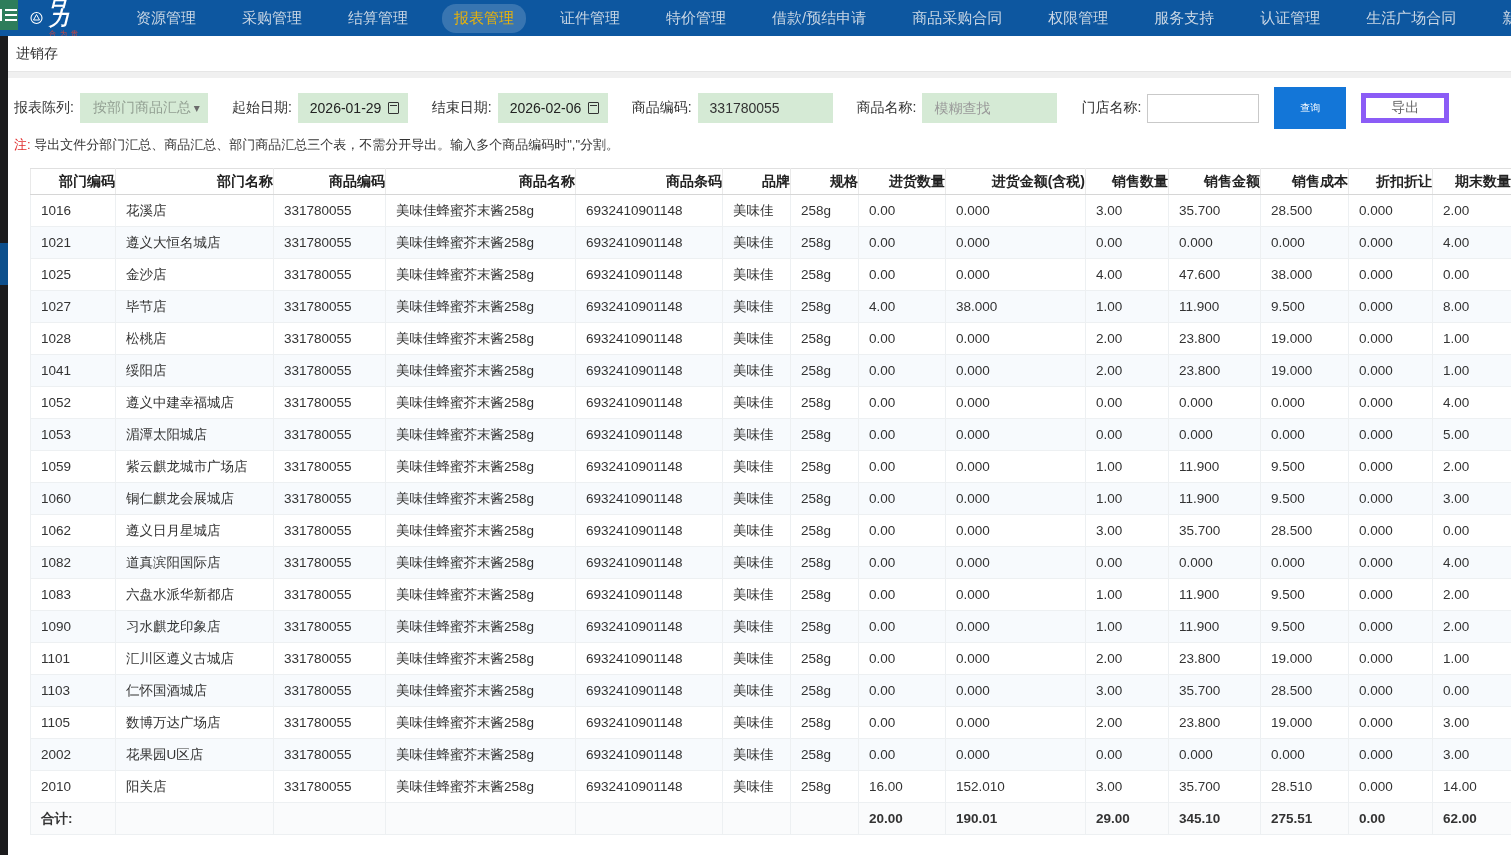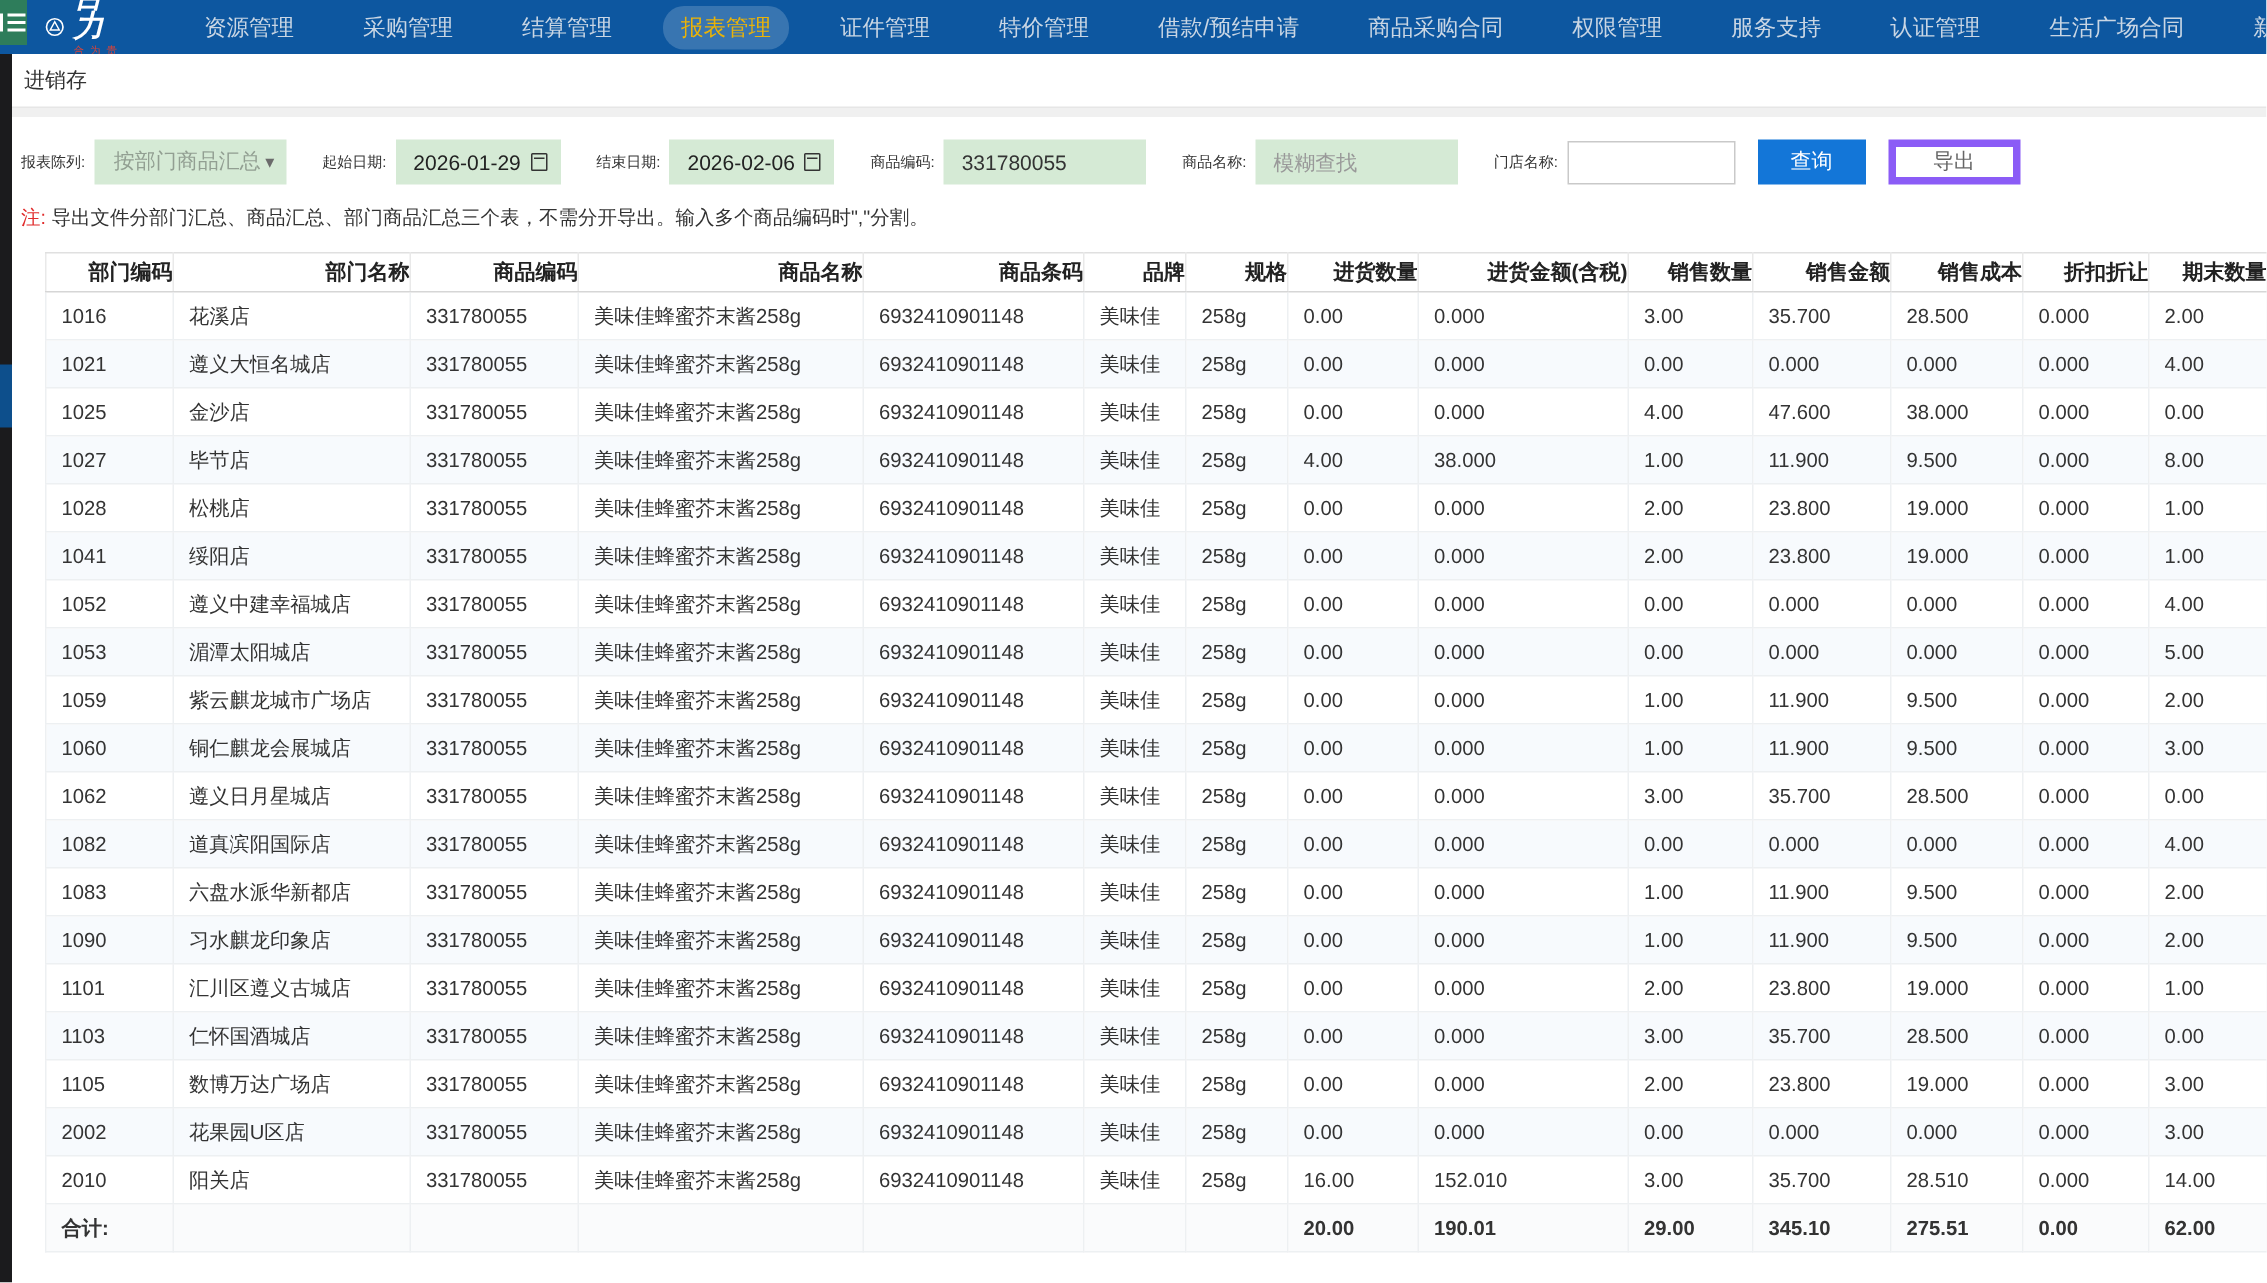--- a/index.html
+++ b/index.html
@@ -27,40 +27,40 @@
   .side-strip .active-seg { position:absolute; left:0; top:207px; width:8px; height:42px;
     background:#0d4f8c; }
   .content { flex:1; min-width:0; background:#fff;border-radius:19px; }
 
   .title-bar { height:36px; display:flex; align-items:center; padding-left:8px;
     font-size:14px; color:#333; border-bottom:1px solid #e6e6e6; }
   .gray-band { height:6px; background:#f0f0f0; }
 
   
   .filter-bar { display:flex; align-items:center; padding:14px 0 0 6px; height:46px; }
-  .flabel { font-size:10px; color:#333; margin-right:6px; white-space:nowrap; }
+  .flabel { font-size:14px; color:#333; margin-right:6px; white-space:nowrap; }
   .flabel.gap { margin-left:24px; }
   .green-box { background:#d5ead5; height:30px; display:flex; align-items:center;
     font-size:14px; border:none; }
   .select-box { width:128px; justify-content:space-between; padding:0 8px 0 13px;
     color:#929f92; cursor:pointer; }
   .select-box .chev { color:#6b6b6b; font-size:12px; }
   .date-box { width:110px; justify-content:space-between; padding:0 9px 0 12px;
     color:#222; cursor:pointer; }
   .cal-icon { width:11px; height:12px; border:1.4px solid #333; border-radius:1px;
     position:relative; display:inline-block; }
   .cal-icon::before { content:""; position:absolute; left:1px; right:1px; top:2px;
     border-top:1.4px solid #333; }
   input.green-input { background:#d5ead5; border:none; height:30px; width:135px;
     padding:0 12px; font-size:14px; color:#333; outline:none; }
   input.green-input::placeholder { color:#999; }
   input.white-input { background:#fff; border:1px solid #c9c9c9; height:29px; width:112px;
     padding:0 8px; font-size:14px; color:#333; outline:none; }
-  .btn-query { width:72px; height:30px; margin-left:15px; background:#1376d8; color:#fff;
-    border:none; font-size:14px; cursor:pointer; }
+  .btn-query { width:72px; height:42px; margin-left:15px; background:#1376d8; color:#fff;
+    border:none; font-size:10px; cursor:pointer; }
   .btn-export { width:88px; height:30px; margin-left:15px; background:#fff; color:#666;
     border:5px solid #8b5cf6; font-size:14px; cursor:pointer; }
 
   .note { padding:12px 0 0 6px; font-size:13px; color:#333; }
   .note .red { color:#e02b2b; }
 
   
   .table-wrap { margin:14px 0 0 22px; }
   table { border-collapse:collapse; table-layout:fixed; width:1481px; }
   th { height:26px; text-align:right; padding:0 0 0 10px; font-size:14px; font-weight:bold;

